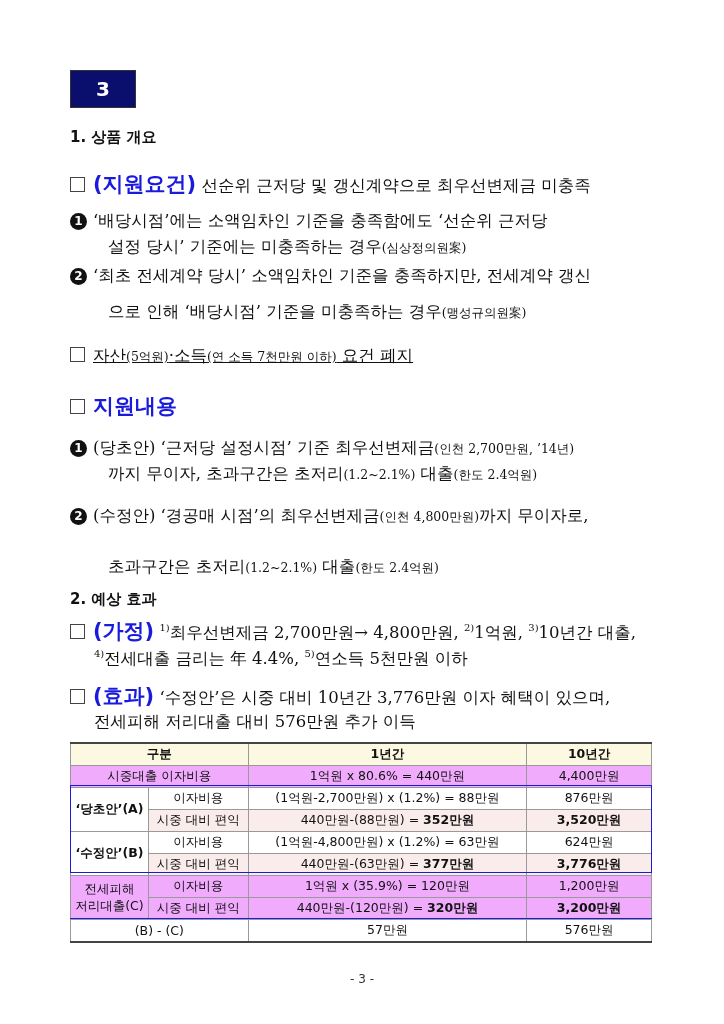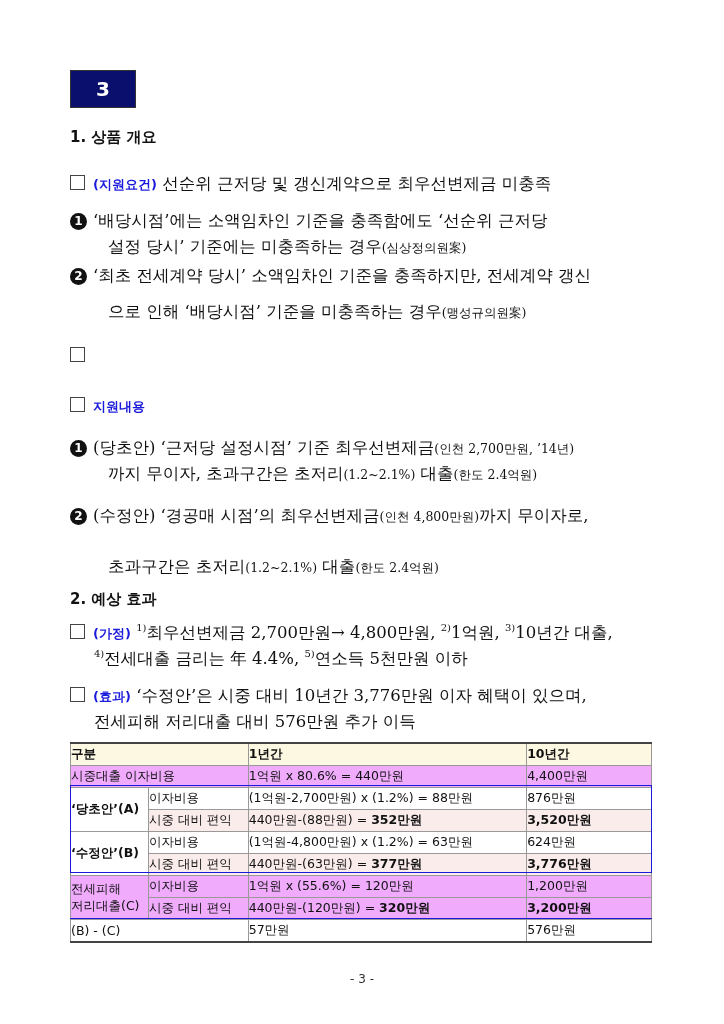--- a/index.html
+++ b/index.html
@@ -9,31 +9,31 @@
   .title-row { position:absolute; left:70px; top:70px; width:584px; height:38px; display:flex; }
   .title-num { width:66px; height:38px; background:#0a0f6e; color:#fff; display:flex; align-items:center; justify-content:center;
                font-family:"DejaVu Sans","Liberation Sans",sans-serif; font-size:20px; font-weight:bold; box-sizing:border-box; border:1px solid #333; }
   .title-text { margin-left:12px; flex:1; border:2px solid #333; box-sizing:border-box; display:flex; align-items:center; padding-left:12px;
                 font-family:"DejaVu Sans","Liberation Sans",sans-serif; font-size:20px; font-weight:bold; }
 
   .h2 { position:absolute; left:70px; font-family:"DejaVu Sans","Liberation Sans",sans-serif; font-size:15px; font-weight:bold; }
 
   .line { position:absolute; left:70px; width:590px; font-size:16.5px; line-height:32px; white-space:nowrap; }
   .box { display:inline-block; width:13px; height:13px; border:1.3px solid #444; vertical-align:-1px; margin-right:8px; }
-  .blue { color:#1a1adc; font-family:"DejaVu Sans","Liberation Sans",sans-serif; font-weight:bold; font-size:13px; }
+  .blue { color:#1a1adc; font-family:"DejaVu Sans","Liberation Sans",sans-serif; font-weight:bold; font-size:21px; }
   .small { font-size:12.5px; }
   .circ { display:inline-block; width:17px; height:17px; border-radius:50%; background:#111; color:#fff; font-size:12px; text-align:center;
           line-height:17px; font-family:"DejaVu Sans","Liberation Sans",sans-serif; font-weight:bold; margin-right:6px; vertical-align:1px; }
   .indent { padding-left:38px; }
   sup { font-size:10px; }
   u { text-decoration:underline; }
 
   table.t { position:absolute; left:70px; top:742px; width:582px; border-collapse:collapse;
             font-family:"DejaVu Sans","Liberation Sans",sans-serif; font-size:12.5px; }
-  table.t td { border:1px solid #999; height:21px; padding:0; }
+  table.t td { border:1px solid #999; text-align:center; height:21px; padding:0; }
   table.t tr.hdr td { background:#fdf8e2; font-weight:bold; border-top:2px solid #444; }
   .gray { background:#f0abfc; }
   .pink { background:#fbecec; }
   .white { background:#fff; }
   .bold { font-weight:bold; }
   table.t tr.last td { border-bottom:2px solid #444; }
 
   .pagenum { position:absolute; left:0; width:724px; top:972px; text-align:center; font-family:"DejaVu Sans","Liberation Sans",sans-serif; font-size:12px; color:#333; }
   .bluebox { position:absolute; left:70px; top:785px; width:582px; height:88px; border:1.5px solid #1a1adc; box-sizing:border-box; pointer-events:none; }
   .blueline { position:absolute; left:70px; top:918px; width:582px; height:0; border-top:1.5px solid #1a1adc; }
@@ -59,21 +59,21 @@
 </div>
 
 <div class="line" style="top:260px;">
   <span class="circ">2</span><span>‘최초 전세계약 당시’ 소액임차인 기준을 충족하지만, 전세계약 갱신</span>
 </div>
 <div class="line indent" style="top:296px;">
   <span>으로 인해 ‘배당시점’ 기준을 미충족하는 경우</span><span class="small">(맹성규의원案)</span>
 </div>
 
 <div class="line" style="top:340px;">
-  <span class="box"></span>
+  <span class="box"></span><u><span>자산</span><span class="small">(5억원)</span><span>·소득</span><span class="small">(연 소득 7천만원 이하)</span><span> 요건 폐지</span></u>
 </div>
 
 <div class="line" style="top:390px;">
   <span class="box"></span><span class="blue">지원내용</span>
 </div>
 
 <div class="line" style="top:432px;">
   <span class="circ">1</span><span>(당초안) ‘근저당 설정시점’ 기준 최우선변제금</span><span class="small">(인천 2,700만원, ’14년)</span>
 </div>
 <div class="line indent" style="top:458px;">
@@ -139,21 +139,21 @@
     <td class="white">624만원</td>
   </tr>
   <tr>
     <td class="pink">시중 대비 편익</td>
     <td class="pink"><span>440만원-(63만원) = </span><span class="bold">377만원</span></td>
     <td class="pink bold">3,776만원</td>
   </tr>
   <tr>
     <td rowspan="2" class="gray"><span>전세피해</span><br><span>저리대출(C)</span></td>
     <td class="gray">이자비용</td>
-    <td class="gray">1억원 x (55.6%) = 120만원</td>
+    <td class="gray">1억원 x (35.9%) = 120만원</td>
     <td class="gray">1,200만원</td>
   </tr>
   <tr>
     <td class="gray">시중 대비 편익</td>
     <td class="gray"><span>440만원-(120만원) = </span><span class="bold">320만원</span></td>
     <td class="gray bold">3,200만원</td>
   </tr>
   <tr class="last">
     <td colspan="2" class="white">(B) - (C)</td>
     <td class="white">57만원</td>

